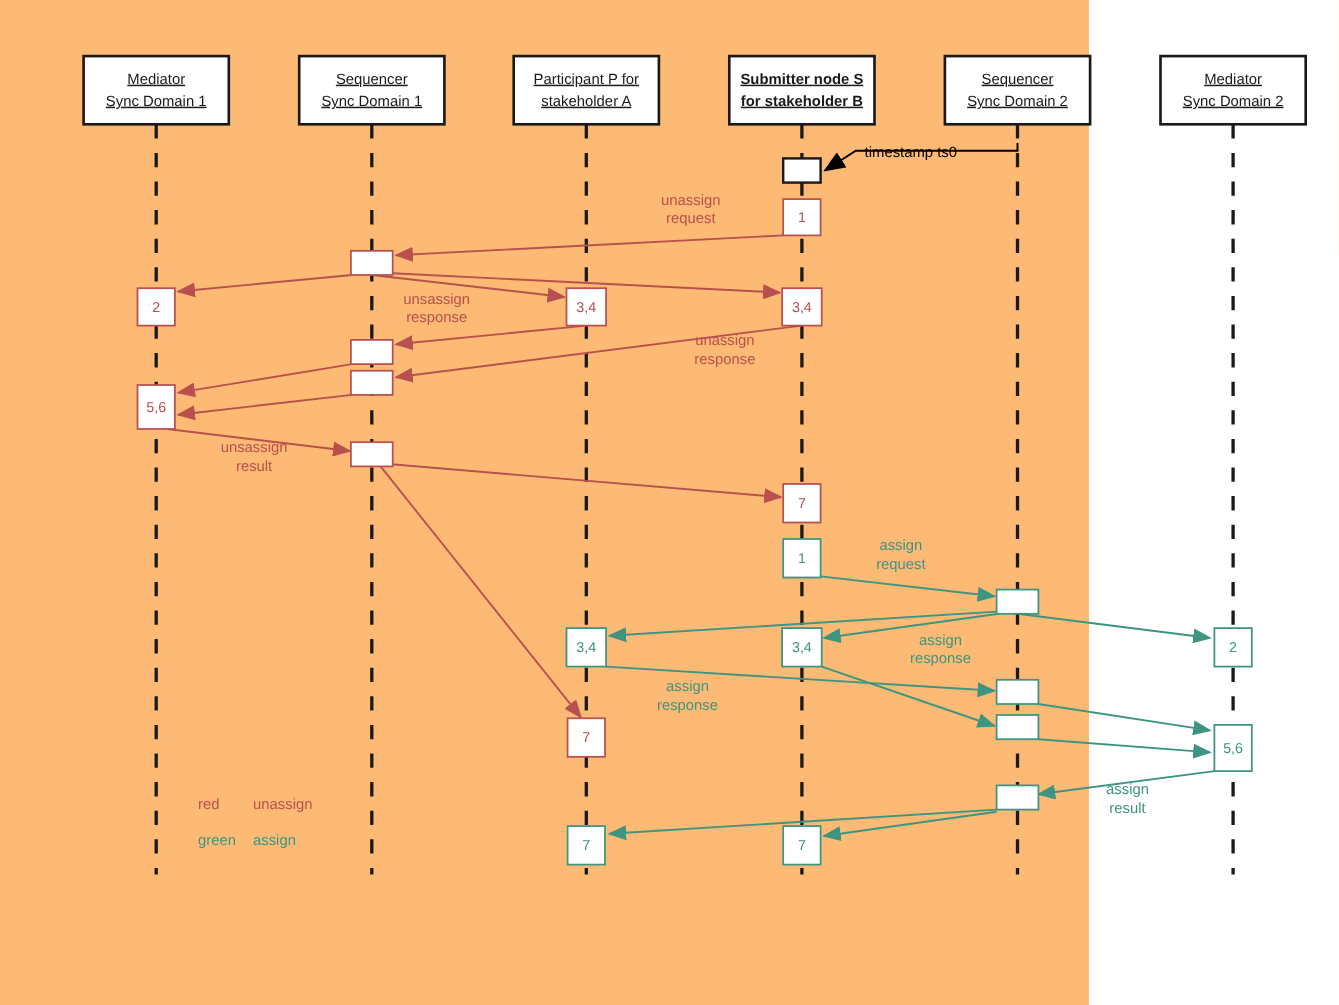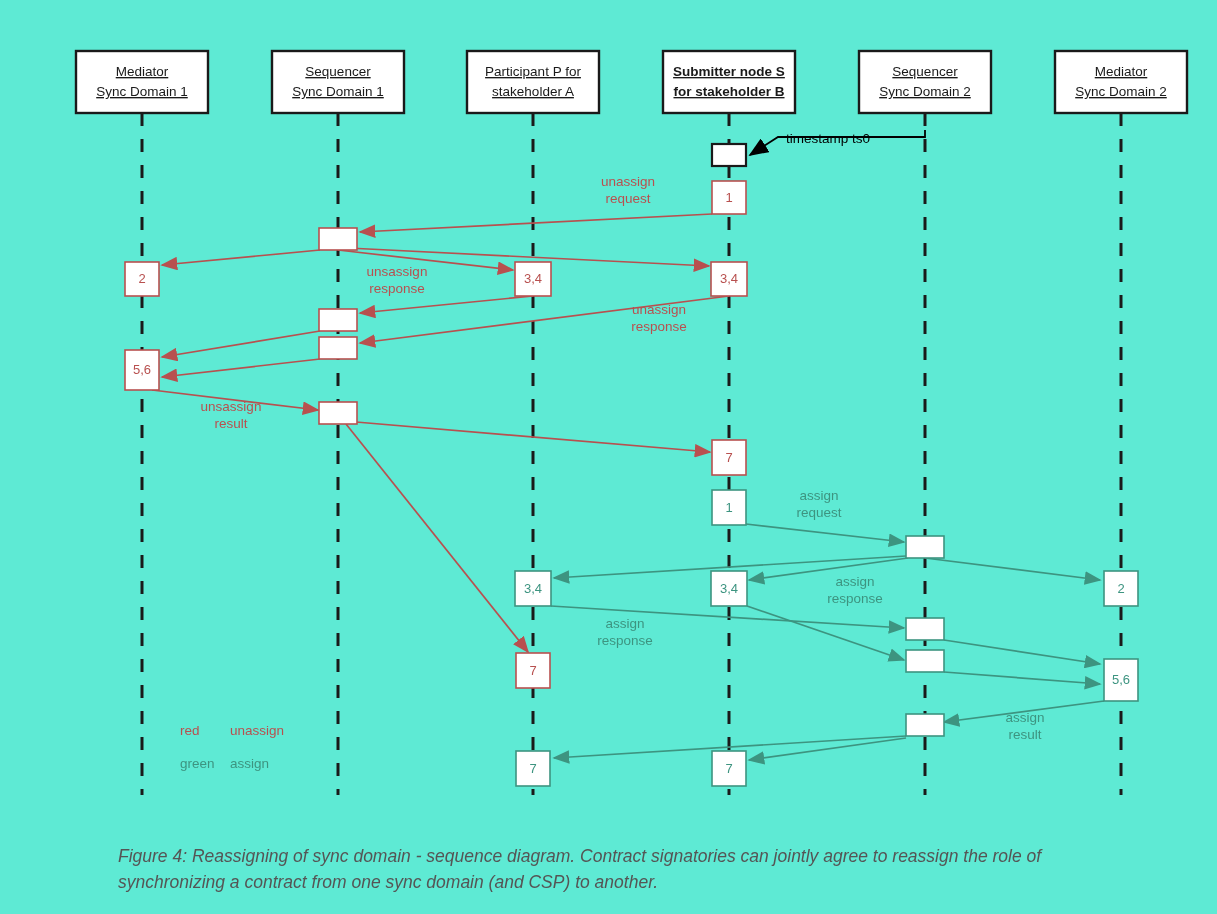--- a/index.html
+++ b/index.html
@@ -1,17 +1,17 @@
 <!DOCTYPE html>
 <html><head>
 <meta charset="utf-8">
 <style>
   html,body{margin:0;padding:0;background:#ffffff;}
   body{width:1217px;height:914px;font-family:"Liberation Sans",sans-serif;overflow:hidden;}
-  #stage{position:relative;width:1217px;height:914px;background:#5eead4;}
+  #stage{position:relative;width:990px;height:914px;background:#fdba74;}
   svg#diagram{position:absolute;left:0;top:0;width:1217px;height:830px;display:block;}
   .lifeline-head-text{font-family:"Liberation Sans",sans-serif;font-size:13.5px;fill:#1a1a1a;text-anchor:middle;text-decoration:underline;}
   .lifeline-head-text.bold{font-weight:bold;}
   .act-num{font-family:"Liberation Sans",sans-serif;font-size:13px;text-anchor:middle;dominant-baseline:middle;}
   .msg-label{font-family:"Liberation Sans",sans-serif;font-size:13.5px;text-anchor:middle;}
   .ts-label{font-family:"Liberation Sans",sans-serif;font-size:13.5px;fill:#000;text-anchor:start;}
   .legend-text{font-family:"Liberation Sans",sans-serif;font-size:13.5px;}
   #caption{position:absolute;left:118px;top:843px;width:970px;font-family:"Liberation Sans",sans-serif;
            font-style:italic;font-size:17.5px;line-height:1.5;color:#555555;}
 </style>
@@ -143,14 +143,13 @@
     <g id="extras">
         <path d="M925,130 L925,137 L778,137 L750,155" fill="none" stroke="#000" stroke-width="1.8" marker-end="url(#arrK)"></path>
         <text x="786" y="143" class="ts-label">timestamp ts0</text>
         <text x="180" y="735" class="legend-text" fill="#b8504f">red</text>
         <text x="230" y="735" class="legend-text" fill="#b8504f">unassign</text>
         <text x="180" y="768" class="legend-text" fill="#3d9480">green</text>
         <text x="230" y="768" class="legend-text" fill="#3d9480">assign</text>
       </g>
   </svg>
 
-  <div id="caption">Figure 4: Reassigning of sync domain - sequence diagram. Contract signatories can jointly agree to reassign the role of synchronizing a contract from one sync domain (and CSP) to another.</div>
 </div>
 
 </body></html>

